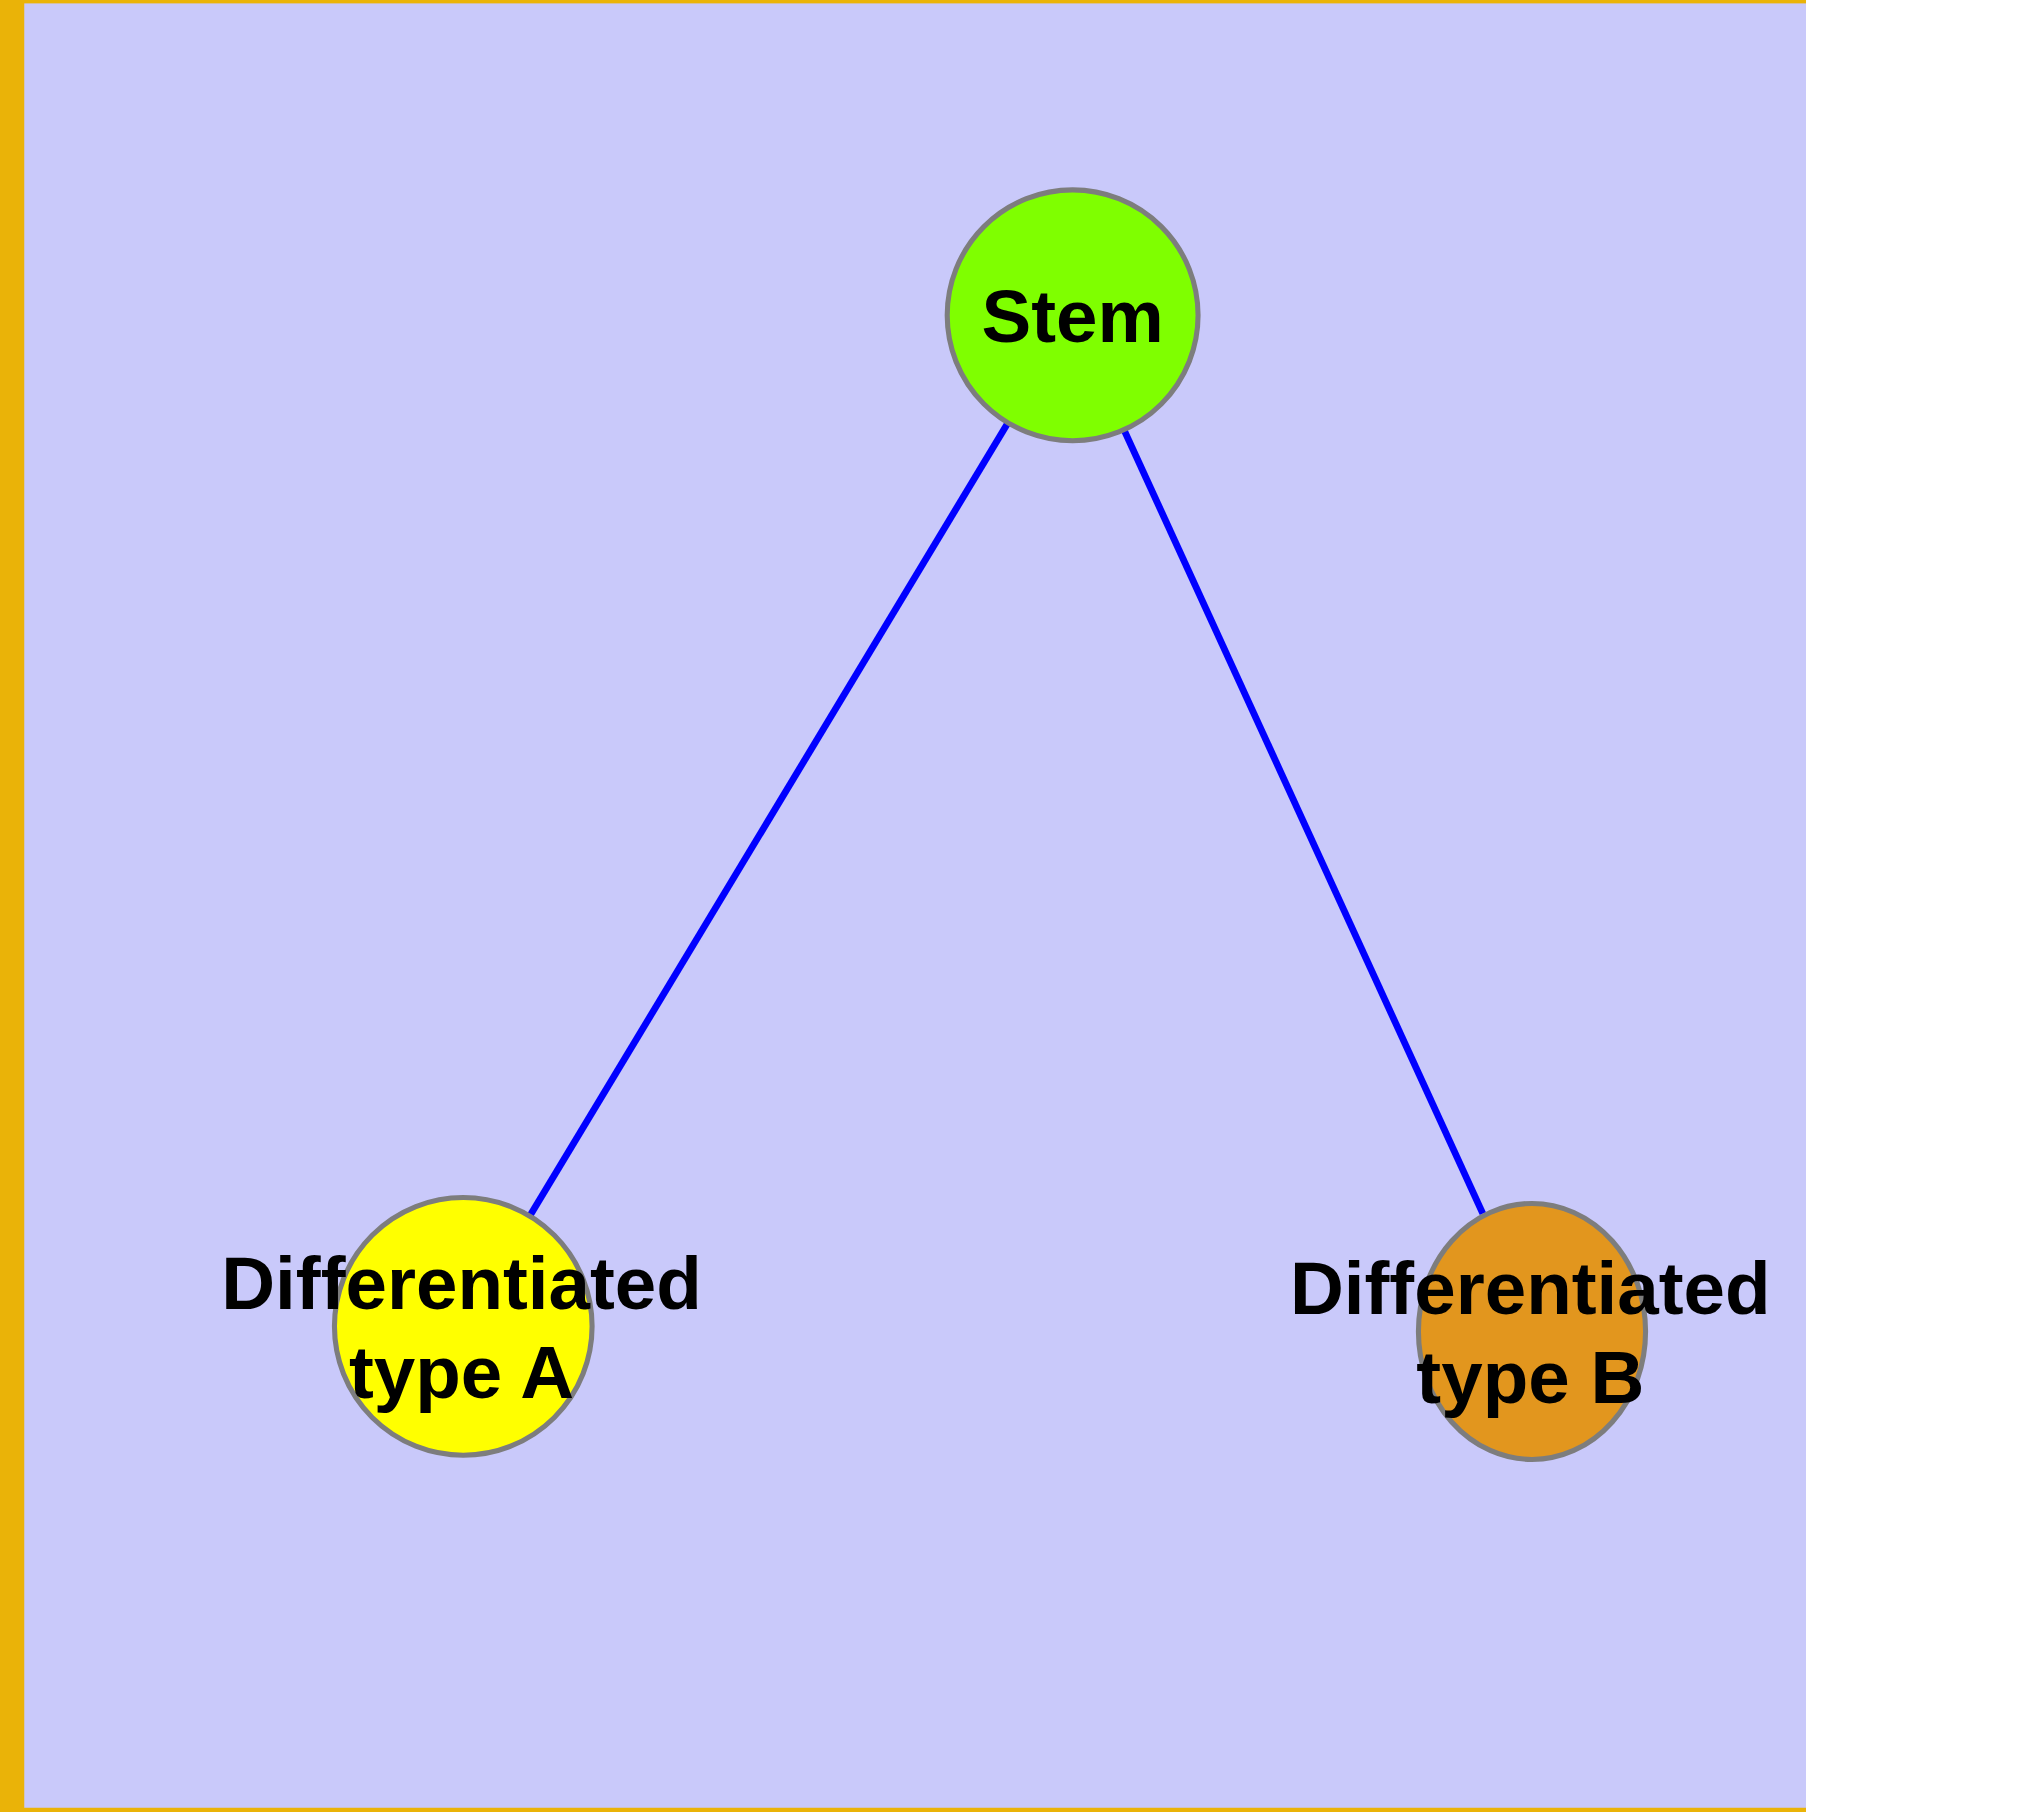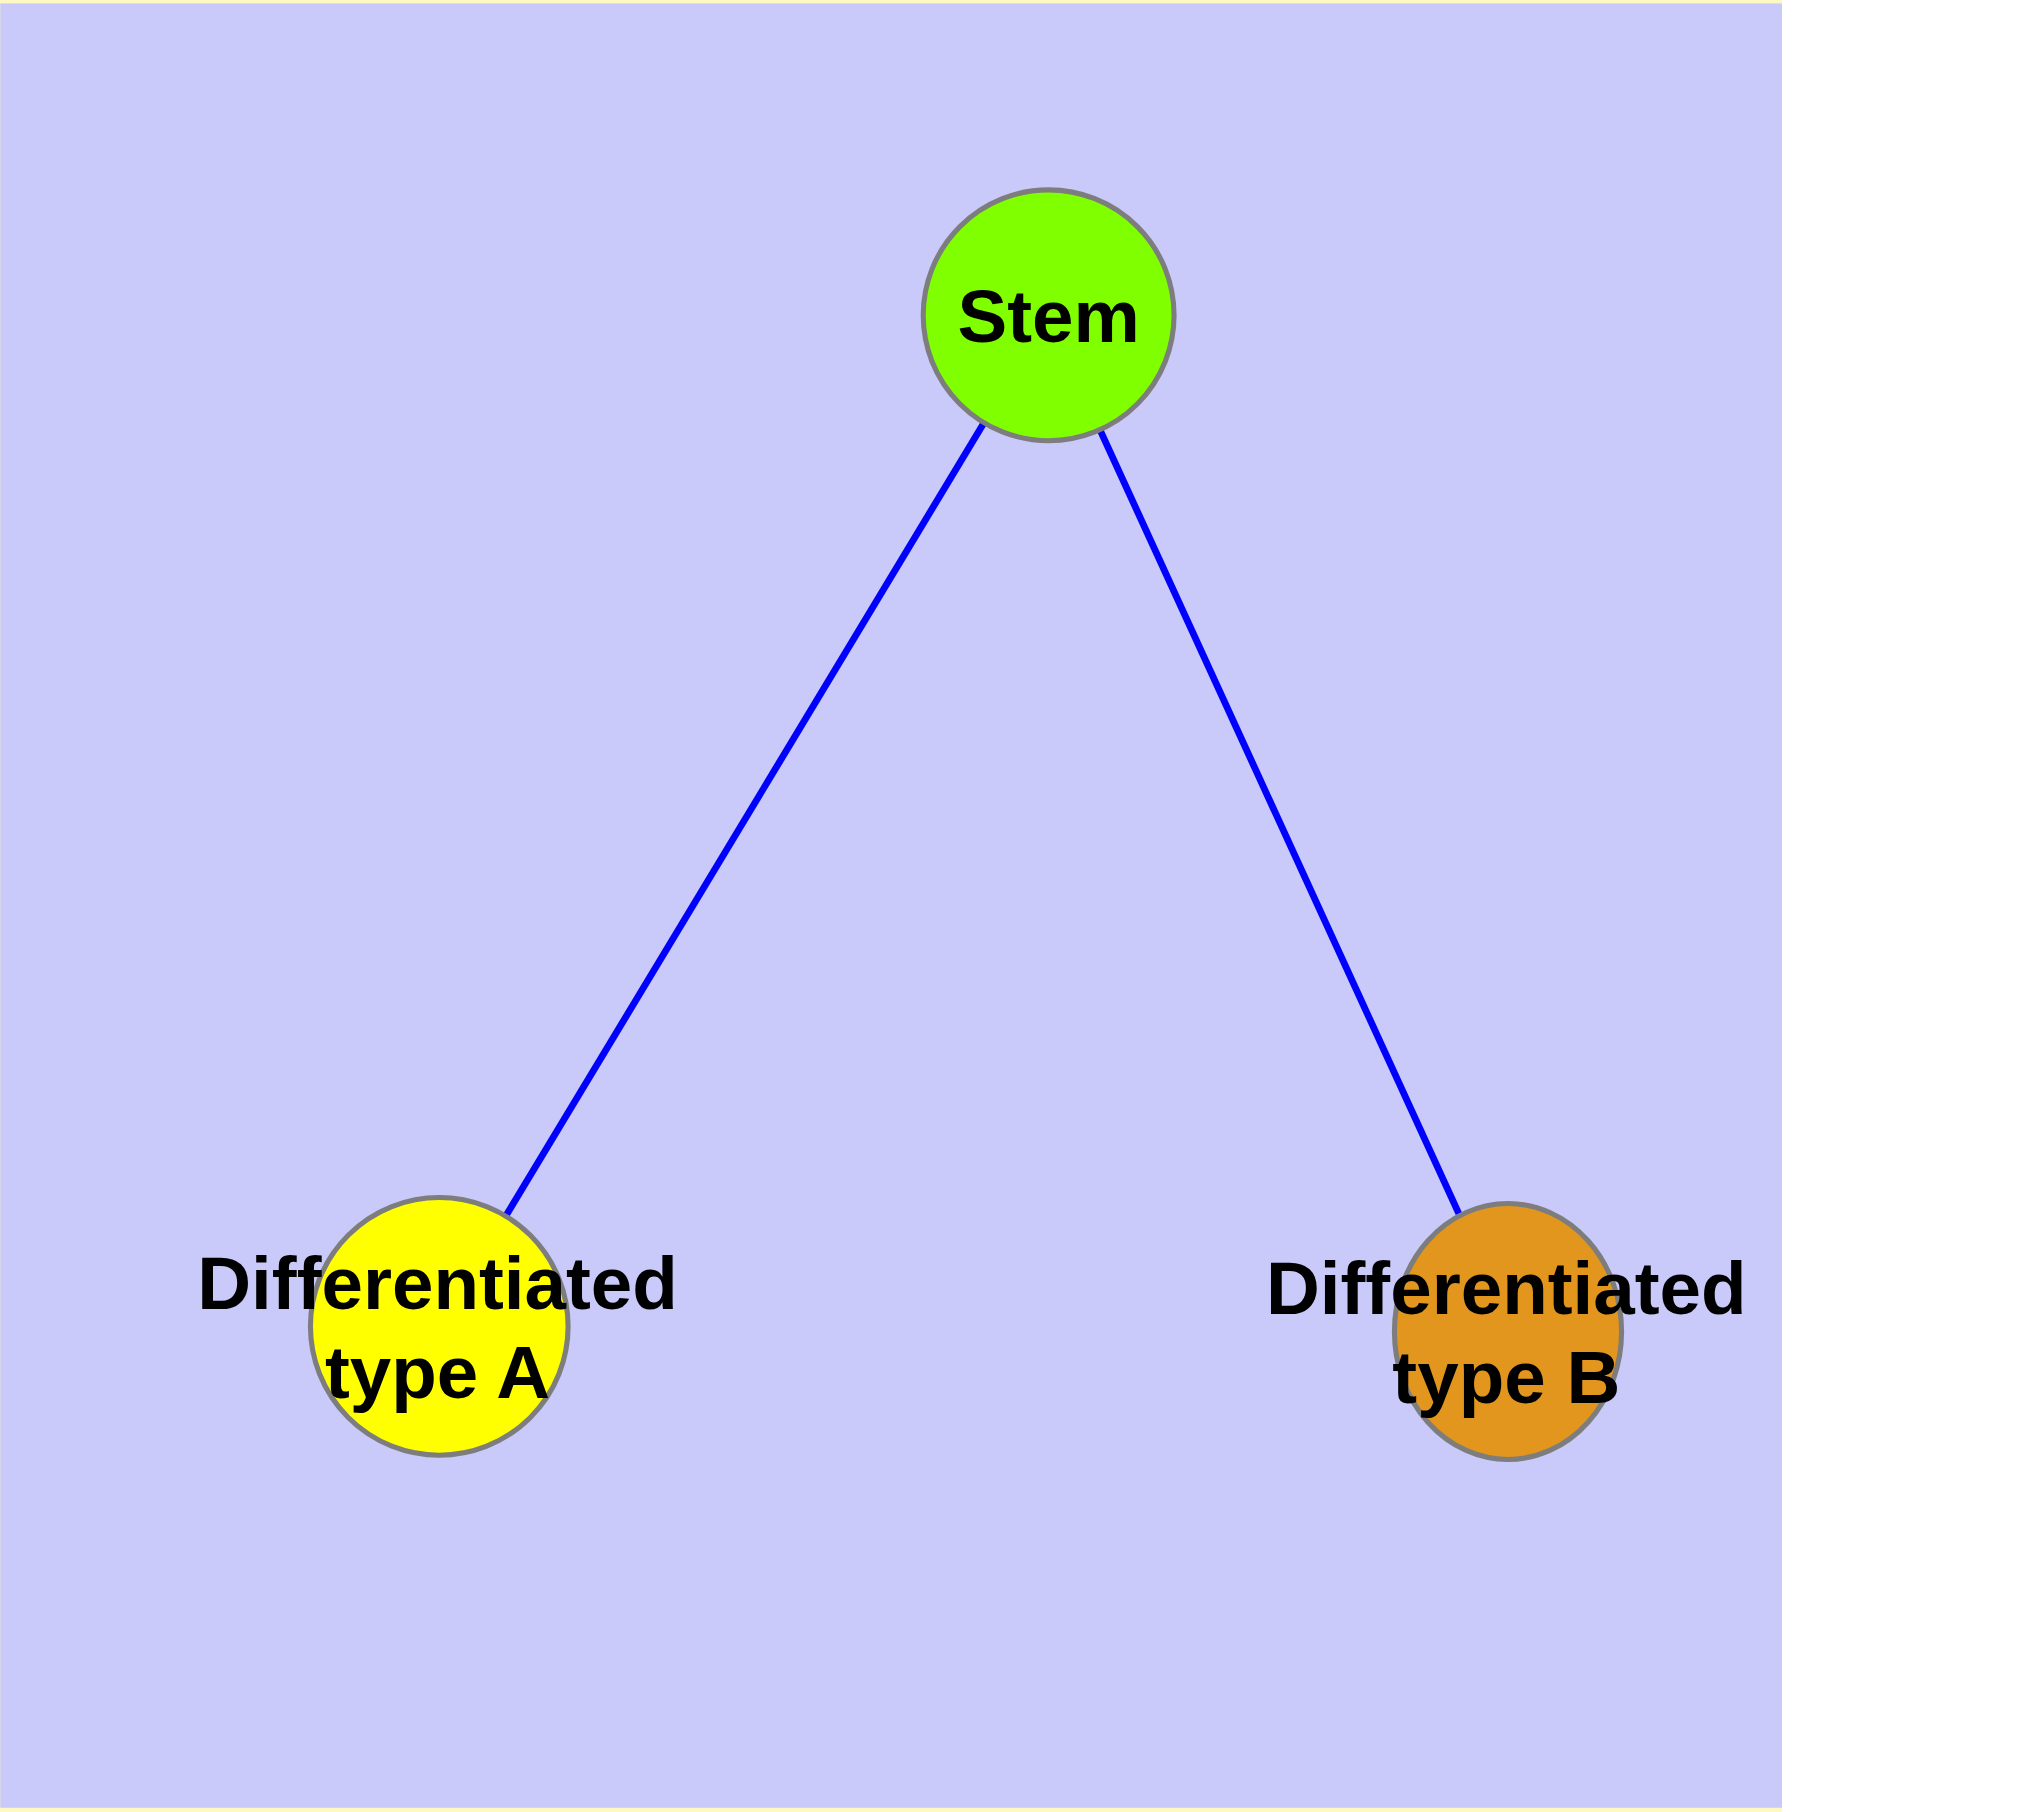--- a/index.html
+++ b/index.html
@@ -5,22 +5,23 @@
   html, body {
     margin: 0;
     padding: 0;
     background: #ffffff;
     font-family: "Liberation Sans", sans-serif;
   }
   .stage {
     position: relative;
     width: 1782px;
     height: 1812px;
-    background: #fef9c3;
+    background: #eab308;
     overflow: hidden;
+    padding-left: 24px;
   }
   svg.diagram {
     display: block;
     width: 2021px;
     height: 1812px;
   }
   .node-shape {
     stroke-width: 6px;
   }
   .edge {

